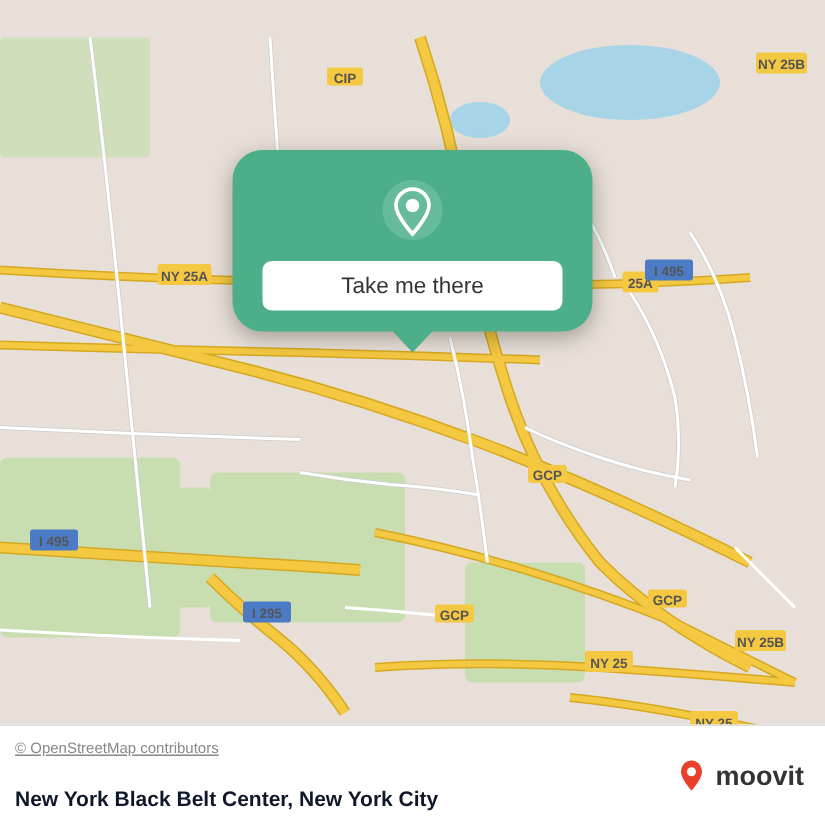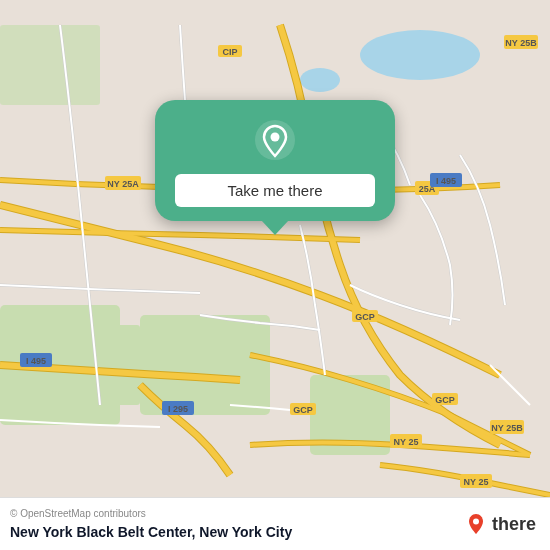--- a/index.html
+++ b/index.html
@@ -91,21 +91,22 @@
     }
 
     .bottom-info {
       display: flex;
       flex-direction: column;
     }
 
     .copyright-text {
       font-size: 10px;
       color: #888;
-      margin-bottom: 5px;
+      margin-bottom: 19px;
+      text-decoration: underline;
     }
 
     .location-name {
       font-size: 14px;
       color: #0f172a;
       font-weight: 700;
     }
 
     .moovit-logo {
       display: flex;
@@ -312,17 +313,17 @@
       <span class="copyright-text">© OpenStreetMap contributors</span>
       <span class="location-name">New York Black Belt Center, New York City</span>
     </div>
 
     <div class="moovit-logo">
 
       <svg class="moovit-pin" viewBox="0 0 24 24" xmlns="http://www.w3.org/2000/svg">
         <path d="M12 2 C8 2 5 5.5 5 9.5 C5 14.5 12 22 12 22 C12 22 19 14.5 19 9.5 C19 5.5 16 2 12 2 Z" fill="#e8402a"></path>
         <circle cx="12" cy="9.5" r="3" fill="white"></circle>
       </svg>
-      <span class="moovit-text">there</span>
+      <span class="moovit-text">moovit</span>
     </div>
   </div>
 
 </div>
 
 </body></html>

